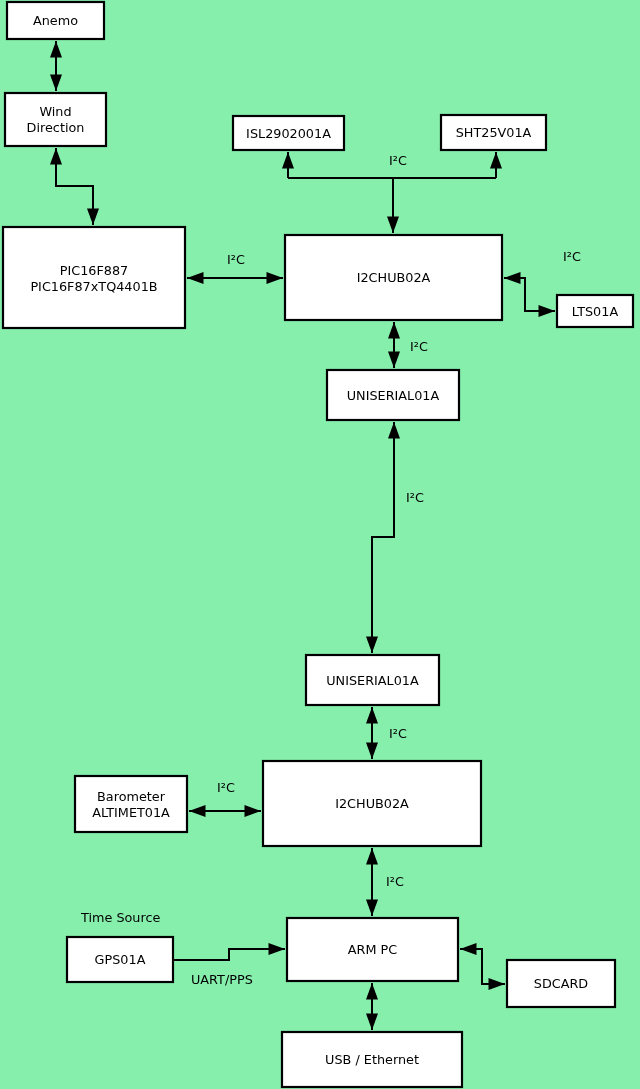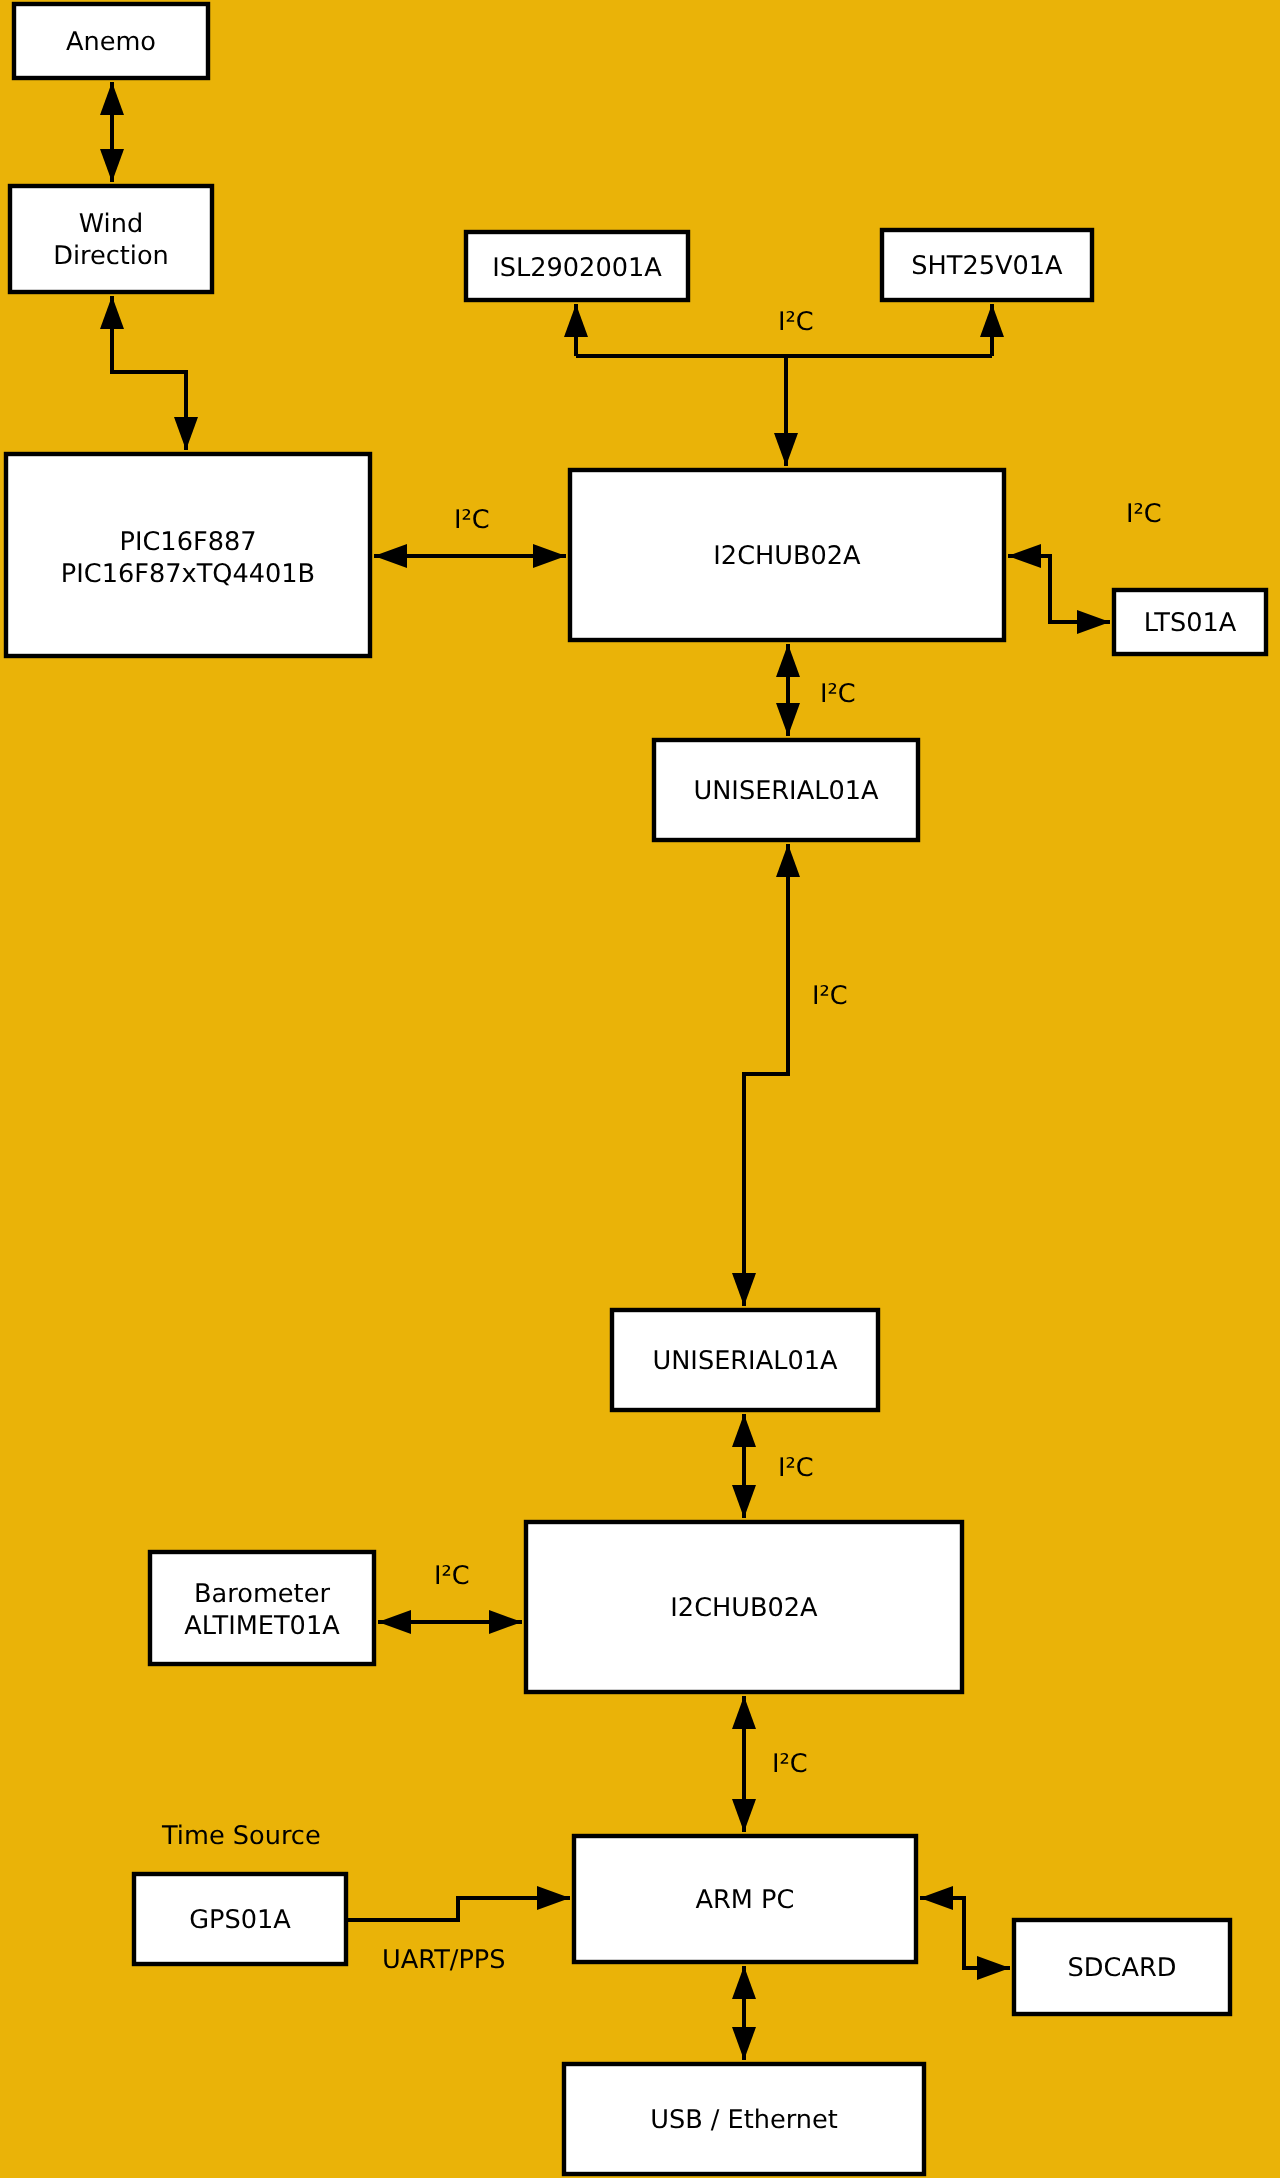--- a/index.html
+++ b/index.html
@@ -4,21 +4,21 @@
 <style>
   html, body {
     margin: 0;
     padding: 0;
     background: #ffffff;
   }
   .stage {
     position: relative;
     width: 640px;
     height: 1089px;
-    background: #eab308;
+    background: #86efac;
     overflow: hidden;
   }
   svg text {
     font-family: "DejaVu Sans", "Liberation Sans", sans-serif;
     font-size: 12.8px;
     fill: #000000;
   }
   .box {
     fill: #ffffff;
     stroke: #000000;

